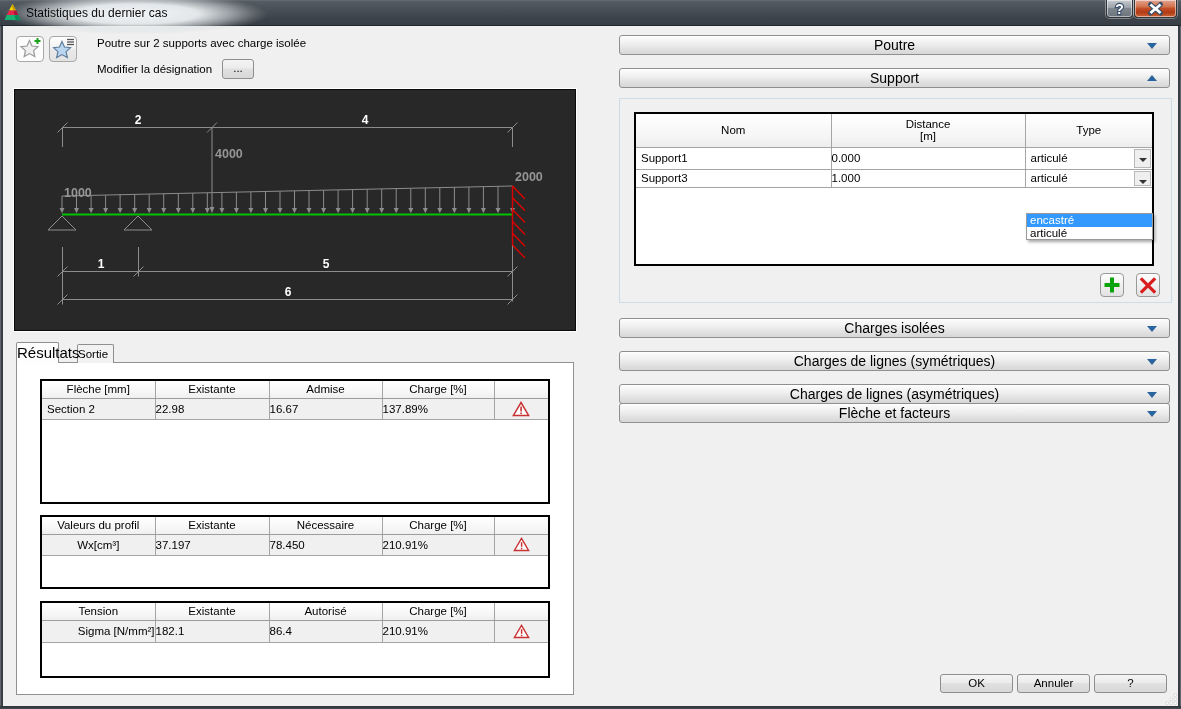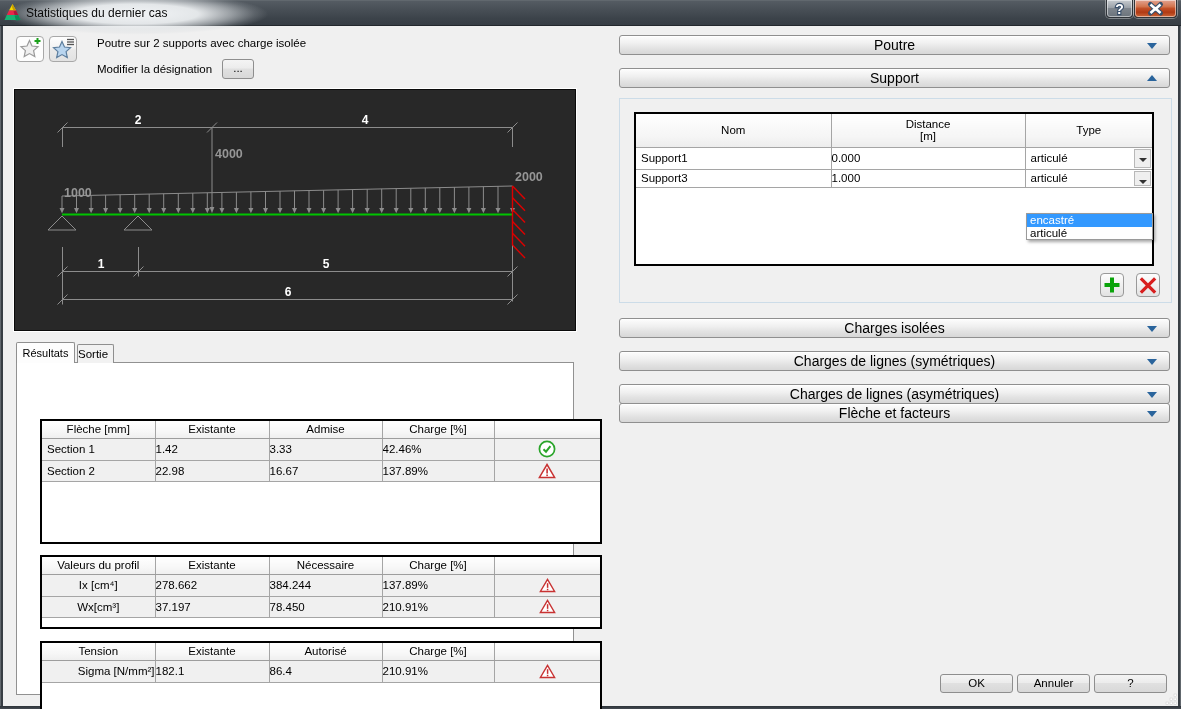--- a/index.html
+++ b/index.html
@@ -14,21 +14,21 @@
 .borderB{left:0;top:706px;width:1181px;height:3px;background:linear-gradient(180deg,#2c3238,#454b52);}
 .sq{border:1px solid #a8a8a8;border-radius:4px;background:linear-gradient(180deg,#fefefe,#f3f3f3 45%,#e9e9e9 55%,#e2e2e2);}
 .txt{font-size:11.5px;color:#000;}
 .pushbtn{border:1px solid #8e8e8e;border-radius:3px;background:linear-gradient(180deg,#f4f4f4 0%,#ececec 45%,#e0e0e0 50%,#d8d8d8 100%);font-size:11.5px;color:#000;text-align:center;}
 .hdrbtn{left:619px;width:551px;height:20px;border:1px solid #8f8f8f;border-radius:3px;background:linear-gradient(180deg,#fdfdfd 0%,#f0f0f0 40%,#e2e2e2 70%,#d7d7d7 100%);box-shadow:inset 0 1px 0 #fff;font-size:14px;text-align:center;line-height:19px;color:#000;}
 .arrow{position:absolute;right:12px;top:7px;width:0;height:0;border-left:5.5px solid transparent;border-right:5.5px solid transparent;}
 .adown{border-top:6px solid #2a649c;}
 .aup{border-bottom:6px solid #2a649c;top:6px;}
 table{border-collapse:collapse;table-layout:fixed;}
 td,th{font-size:11.5px;font-weight:normal;overflow:hidden;white-space:nowrap;}
-.ltable{position:absolute;left:40px;width:562px;border:2px solid #000;background:#fff;margin-top:40px;}
+.ltable{position:absolute;left:40px;width:510px;border:2px solid #000;background:#fff;}
 .ltable .hd{background:linear-gradient(180deg,#ffffff,#f7f7f7 60%,#efefef);border-bottom:1px solid #9d9d9d;text-align:center;}
 .ltable td{border-right:1px solid #a5a5a5;border-bottom:1px solid #a5a5a5;}
 .ltable td:last-child{border-right:none;}
 .ltable .dr{background:#f0f0f0;}
 .num{text-align:left;padding-right:6px;}
 .rtable{position:absolute;left:634px;top:112px;width:520px;height:154px;border:2px solid #000;background:#fff;}
 .rtable td{border-right:1px solid #a5a5a5;border-bottom:1px solid #a5a5a5;}
 .rtable td:last-child{border-right:none;}
 .combobtn{position:absolute;right:1px;top:1px;width:17px;bottom:1px;background:#efefef;border:1px solid #b8b8b8;}
 .combobtn:after{content:"";position:absolute;left:4px;top:8px;border-left:4px solid transparent;border-right:4px solid transparent;border-top:4.5px solid #333;}
@@ -186,50 +186,38 @@
   </g>
   <g font-family="Liberation Sans" font-weight="bold" font-size="12.5px" fill="#969696">
     <text x="49" y="107">1000</text>
       <text x="200" y="68">4000</text>
       <text x="500" y="91">2000</text>
   </g>
 </svg>
 
 <div class="abs" style="left:16px;top:362px;width:558px;height:333px;background:#fff;border:1px solid #919191;border-top:1px solid #919191;"></div>
 <div class="abs" style="left:77px;top:344px;width:37px;height:19px;background:#f2f2f2;border:1px solid #8f8f8f;border-bottom:none;border-radius:2px 2px 0 0;font-size:11.5px;text-align:left;line-height:18px;">Sortie</div>
-<div class="abs" style="left:16px;top:342px;width:59px;height:21px;background:#fdfdfd;border:1px solid #8f8f8f;border-bottom:none;border-radius:2px 2px 0 0;font-size:11px;text-align:center;line-height:20px;">Résultats</div>
+<div class="abs" style="left:16px;top:342px;width:43px;height:21px;background:#fdfdfd;border:1px solid #8f8f8f;border-bottom:none;border-radius:2px 2px 0 0;font-size:15px;text-align:center;line-height:20px;">Résultats</div>
 
 <div class="ltable" style="top:379px;height:125px;">
  <table style="width:100%;">
   <colgroup>
         <col style="width:113px">
         <col style="width:114px">
         <col style="width:113px">
         <col style="width:112px">
         <col>
       </colgroup>
   <tbody>
         <tr style="height:17px;">
           <td class="hd">Flèche [mm]</td>
           <td class="hd">Existante</td>
           <td class="hd">Admise</td>
           <td class="hd">Charge [%]</td>
           <td class="hd"></td>
-        </tr>
-  <tr style="height:22px;">
-          <td class="dr" style="padding-left:5px;">Section 1</td>
-          <td class="dr num">1.42</td>
-          <td class="dr num">3.33</td>
-          <td class="dr num">42.46%</td>
-          <td class="dr" style="text-align:center;">
-    <svg width="18" height="18" viewBox="0 0 18 18" style="vertical-align:-4px;">
-              <circle cx="9" cy="9" r="7.6" fill="#fff" stroke="#2aa52a" stroke-width="1.7"></circle>
-              <path d="M5.5 9.2 L8 11.7 L12.4 6.2" fill="none" stroke="#2aa52a" stroke-width="2"></path>
-            </svg>
-  </td>
         </tr>
   <tr style="height:21px;">
           <td class="dr" style="padding-left:5px;">Section 2</td>
           <td class="dr num">22.98</td>
           <td class="dr num">16.67</td>
           <td class="dr num">137.89%</td>
           <td class="dr" style="text-align:center;">
     <svg width="18" height="16" viewBox="0 0 18 16" style="vertical-align:-3px;">
               <path d="M9 1.5 L16.6 14.4 L1.4 14.4 Z" fill="#fff" stroke="#c83232" stroke-width="1.5"></path>
               <rect x="8.3" y="5.5" width="1.6" height="5" fill="#c83232"></rect>
@@ -251,33 +239,20 @@
         <col>
       </colgroup>
   <tbody>
         <tr style="height:17px;">
           <td class="hd">Valeurs du profil</td>
           <td class="hd">Existante</td>
           <td class="hd">Nécessaire</td>
           <td class="hd">Charge [%]</td>
           <td class="hd"></td>
         </tr>
-  <tr style="height:22px;">
-          <td class="dr" style="text-align:center;">Ix [cm⁴]</td>
-          <td class="dr num">278.662</td>
-          <td class="dr num">384.244</td>
-          <td class="dr num">137.89%</td>
-          <td class="dr" style="text-align:center;">
-    <svg width="17" height="15" viewBox="0 0 18 16" style="vertical-align:-3px;">
-              <path d="M9 1.5 L16.6 14.4 L1.4 14.4 Z" fill="#fff" stroke="#c83232" stroke-width="1.5"></path>
-              <rect x="8.3" y="5.5" width="1.6" height="5" fill="#c83232"></rect>
-              <rect x="8.3" y="11.5" width="1.6" height="1.6" fill="#c83232"></rect>
-            </svg>
-  </td>
-        </tr>
   <tr style="height:21px;">
           <td class="dr" style="text-align:center;">Wx[cm³]</td>
           <td class="dr num">37.197</td>
           <td class="dr num">78.450</td>
           <td class="dr num">210.91%</td>
           <td class="dr" style="text-align:center;">
     <svg width="17" height="15" viewBox="0 0 18 16" style="vertical-align:-3px;">
               <path d="M9 1.5 L16.6 14.4 L1.4 14.4 Z" fill="#fff" stroke="#c83232" stroke-width="1.5"></path>
               <rect x="8.3" y="5.5" width="1.6" height="5" fill="#c83232"></rect>
               <rect x="8.3" y="11.5" width="1.6" height="1.6" fill="#c83232"></rect>

